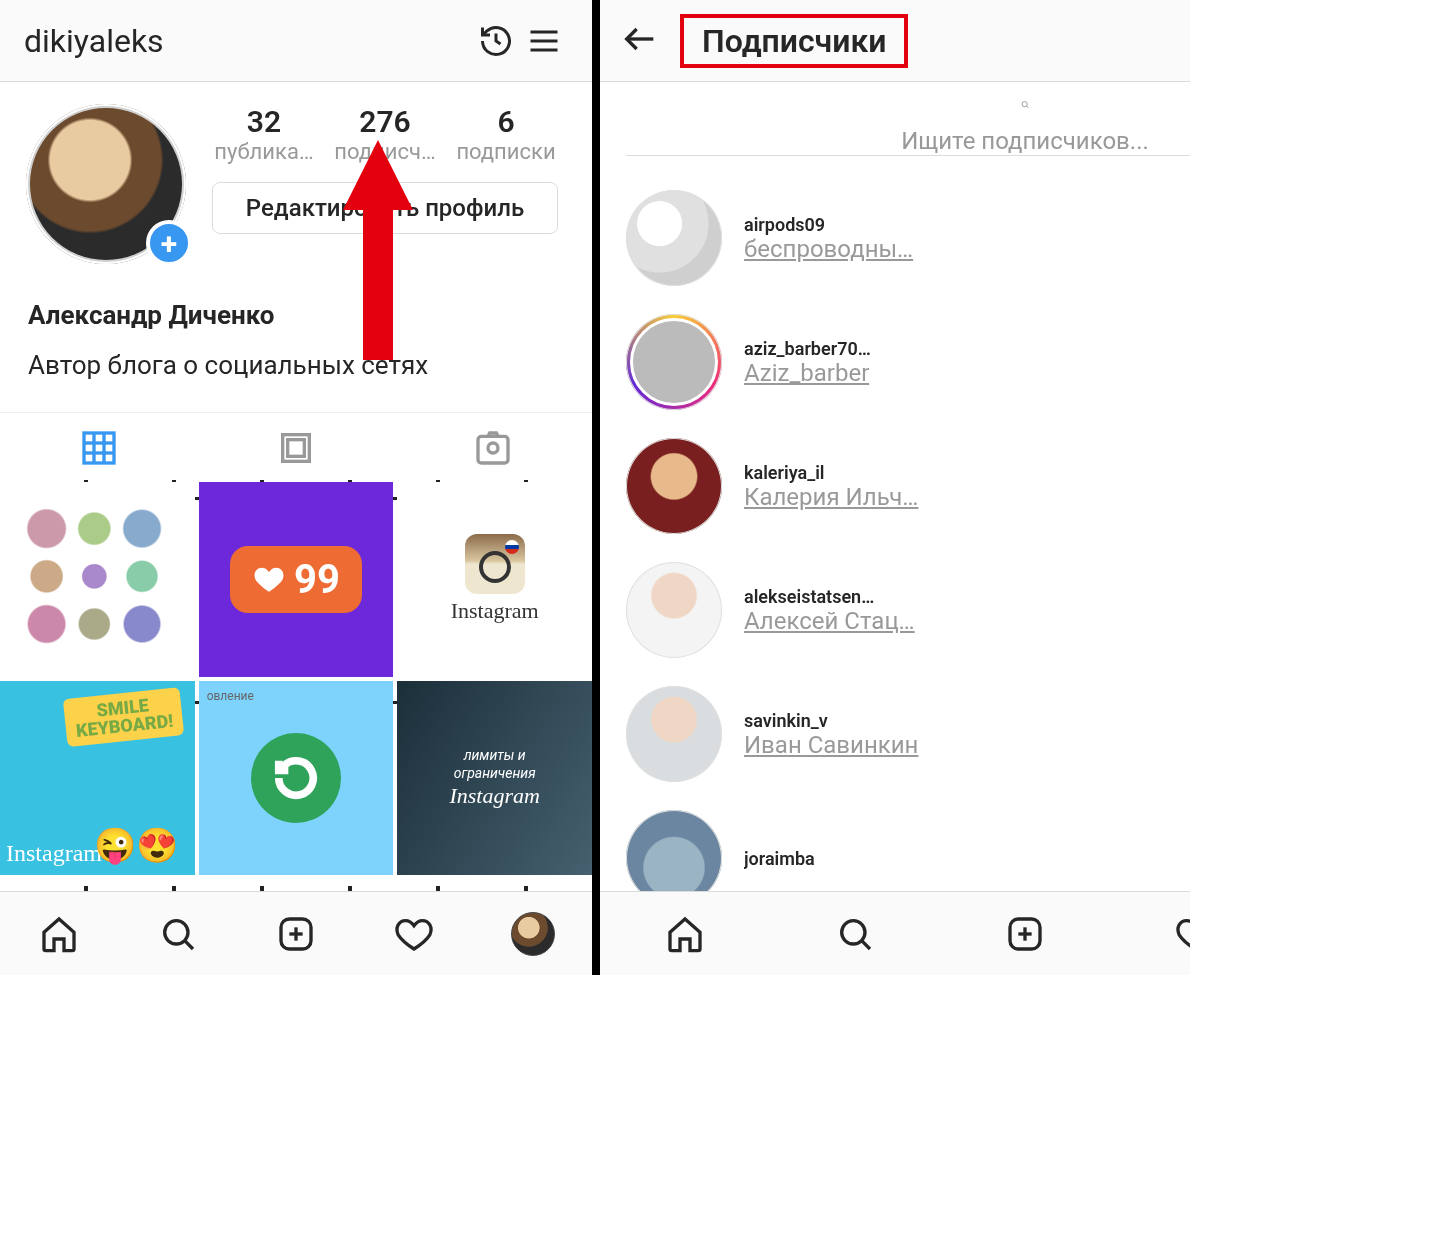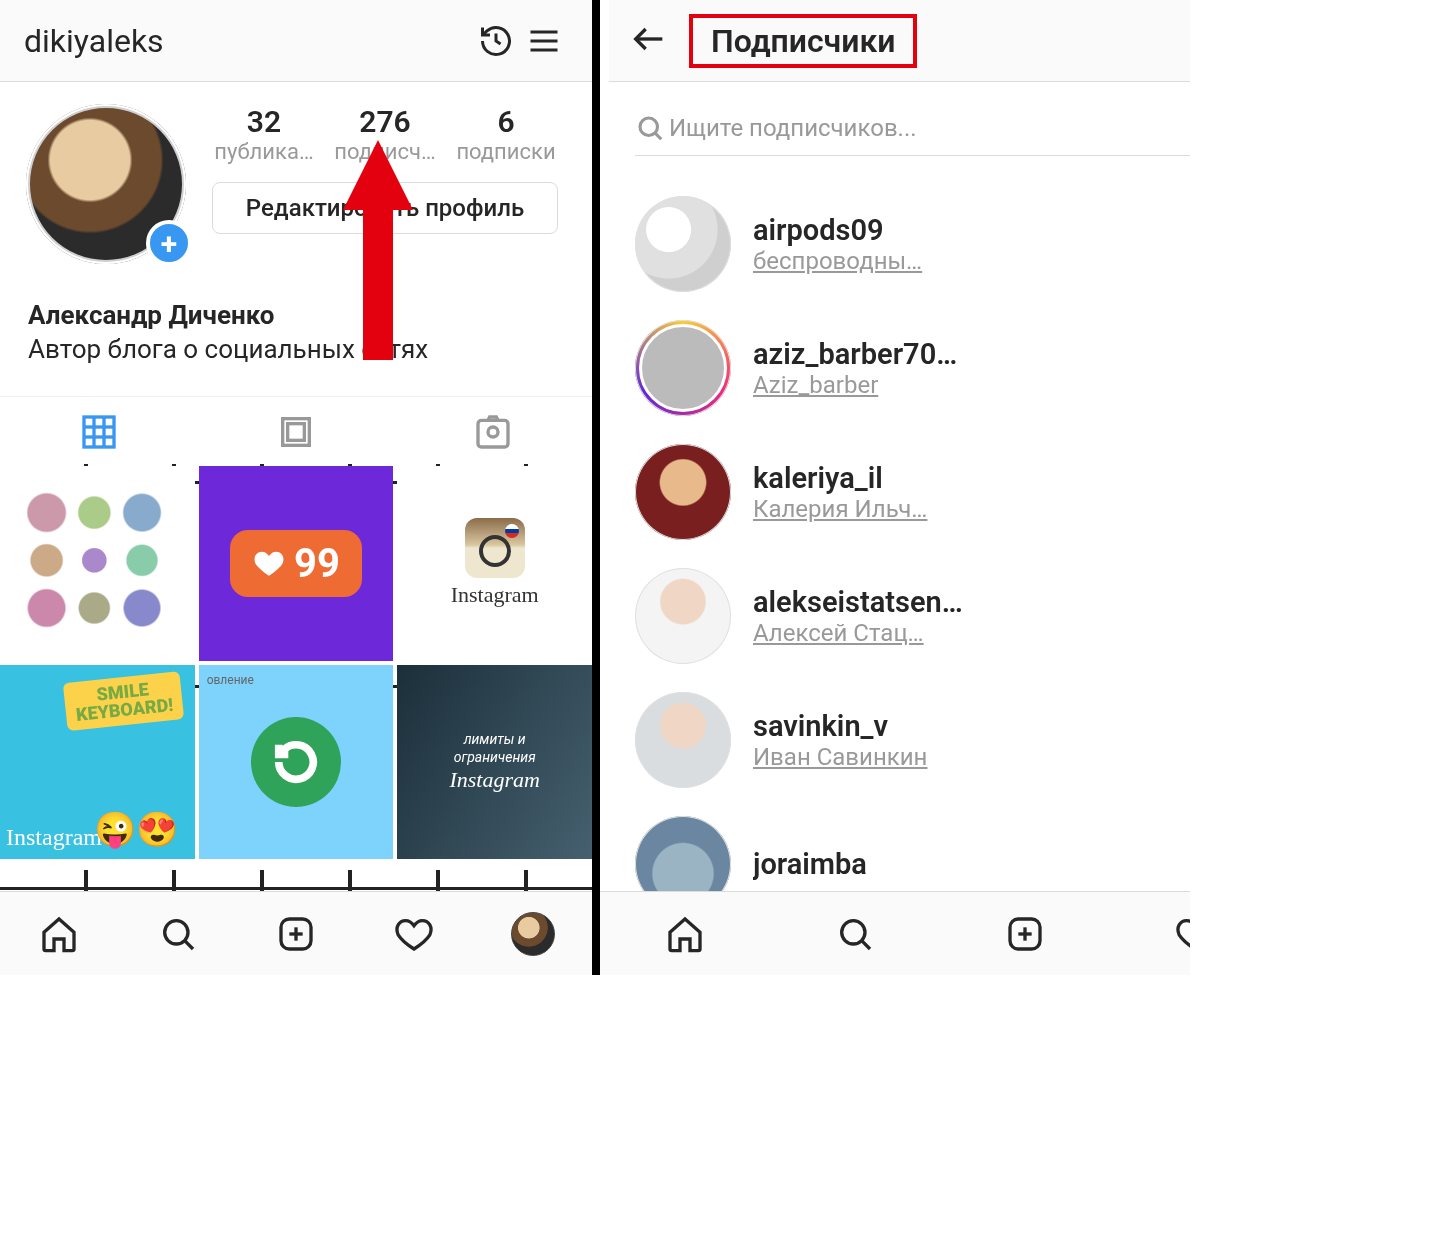--- a/index.html
+++ b/index.html
@@ -1,41 +1,41 @@
 <!DOCTYPE html>
 <html><head>
 <meta charset="utf-8">
 <style>
   * { box-sizing: border-box; margin: 0; padding: 0; font-family: -apple-system, "Segoe UI", Roboto, Arial, sans-serif; }
   body { background: #fff; }
   .wrap { display: flex; width: 1450px; height: 975px; }
   .pane { position: relative; background: #fff; overflow: hidden; }
   .pane-left { width: 600px; border-right: 8px solid #000; }
-  .pane-right { flex: 1; padding-left: 9px; }
+  .pane-right { flex: 1; }
 
   
   .l-header { height: 82px; background: #fafafa; border-bottom: 1px solid #dbdbdb; display: flex; align-items: center; padding: 0 24px; }
   .l-username { font-size: 32px; color: #262626; font-weight: 400; display: flex; align-items: center; gap: 8px; }
   .l-header-spacer { flex: 1; }
   .hdr-icon { width: 48px; height: 48px; display: flex; align-items: center; justify-content: center; color: #262626; }
   .hdr-icon svg { width: 36px; height: 36px; stroke: #262626; fill: none; stroke-width: 2; }
 
   .profile-row { display: flex; padding: 22px 26px 0 26px; }
   .avatar-wrap { position: relative; width: 168px; height: 168px; }
   .avatar-big { width: 160px; height: 160px; border-radius: 50%; background: radial-gradient(circle at 40% 35%, #e8cba0 0 28%, #6b4a2e 30% 50%, #2b2b2b 52% 100%); box-shadow: inset 0 0 0 2px #fff, inset 0 0 0 4px #cfcfcf; }
   .avatar-plus { position: absolute; right: 2px; bottom: 6px; width: 46px; height: 46px; border-radius: 50%; background: #3897f0; border: 4px solid #fff; display: flex; align-items: center; justify-content: center; color: #fff; font-size: 30px; font-weight: 700; }
 
   .stats-col { flex: 1; padding-left: 10px; }
   .stats-row { display: flex; justify-content: space-around; text-align: center; }
   .stat-num { font-size: 30px; font-weight: 600; color: #262626; }
   .stat-lbl { font-size: 22px; color: #999; max-width: 120px; overflow: hidden; text-overflow: ellipsis; white-space: nowrap; margin: 0 auto; }
   .edit-btn { margin: 18px 8px 0 8px; height: 52px; border: 1.5px solid #dbdbdb; border-radius: 8px; background: #fff; font-size: 24px; color: #262626; font-weight: 500; display: flex; align-items: center; justify-content: center; }
 
   .bio { padding: 28px 28px 0 28px; }
-  .bio-name { font-size: 26px; font-weight: 700; color: #262626; margin-bottom: 4px; }
+  .bio-name { font-size: 26px; font-weight: 700; color: #262626; margin-bottom: 20px; }
   .bio-desc { font-size: 26px; color: #262626; white-space: nowrap; overflow: hidden; }
   .bio-link { font-size: 26px; color: #003569; margin-top: 4px; }
 
   .tabs-row { margin-top: 32px; height: 70px; border-top: 1px solid #efefef; display: flex; }
   .tab { flex: 1; display: flex; align-items: center; justify-content: center; }
   .tab svg { width: 40px; height: 40px; stroke: #999; fill: none; stroke-width: 2; }
   .tab.active svg { stroke: #3897f0; }
 
   .feed-grid { position: relative; display: grid; grid-template-columns: repeat(3, 1fr); gap: 4px; padding: 0; }
   .tile { aspect-ratio: 1/1; display: flex; align-items: center; justify-content: center; font-size: 18px; color: #555; position: relative; overflow: hidden; }
@@ -79,31 +79,31 @@
   
   .arrow { position:absolute; left:343px; top:140px; width:70px; height:220px; pointer-events:none; }
   .arrow svg { width:100%; height:100%; }
 
   
   .r-header { height: 82px; background: #fafafa; border-bottom: 1px solid #dbdbdb; display: flex; align-items: center; padding: 0 20px; gap: 20px; }
   .r-header svg { width: 40px; height: 40px; stroke:#262626; fill:none; stroke-width:2; }
   .r-title-box { border: 4px solid #e3000f; padding: 4px 18px; }
   .r-title { font-size: 32px; font-weight: 600; color: #262626; }
 
-  .search-row { margin: 18px 26px 14px 26px; height: 56px; border-bottom: 1px solid #dbdbdb; display: flex; align-items: center; gap: 4px; color:#999; }
+  .search-row { margin: 18px 26px 8px 26px; height: 56px; border-bottom: 1px solid #dbdbdb; display: flex; align-items: center; gap: 18px; color:#999;flex-direction:column; }
   .search-row svg { width:30px; height:30px; stroke:#999; fill:none; stroke-width:2.5; }
   .search-ph { font-size: 24px; color:#999; }
 
   .flist { padding: 12px 0 0 0; }
   .frow { display:flex; align-items:center; padding: 14px 26px; gap: 22px; }
   .fav { width: 96px; height: 96px; border-radius:50%; flex-shrink:0; background:#ccc center/cover; box-shadow: inset 0 0 0 1px #e0e0e0; }
   .fav.story { padding:4px; background: conic-gradient(#f9ce34,#ee2a7b,#6228d7,#f9ce34); }
   .fav.story .inner { width:100%; height:100%; border-radius:50%; background:#bbb; border:3px solid #fff; }
   .ftext { flex:1; min-width:0; }
-  .fuser { font-size: 29px; font-weight:600; color:#262626; white-space:nowrap; overflow:hidden; text-overflow:ellipsis; }
+  .fuser { font-size: 18px; font-weight:600; color:#262626; white-space:nowrap; overflow:hidden; text-overflow:ellipsis; }
   .fsub  { font-size: 24px; color:#999; white-space:nowrap; overflow:hidden; text-overflow:ellipsis;text-decoration:underline; }
   .fbtn { background:#3897f0; color:#fff; border:none; border-radius:6px; font-size:22px; font-weight:500; padding: 12px 18px; flex-shrink:0; }
   .fmore { width:36px; display:flex; align-items:center; justify-content:center; color:#999; font-size:26px; flex-shrink:0; }
 
   
   .av0 { background: radial-gradient(circle at 35% 35%, #fff 0 25%, #e0e0e0 26% 55%, #cfcfcf 56% 100%); }
   .av2 { background: linear-gradient(160deg,#7ec8d8 40%,#e8b98a 41%); }
   .av3 { background: radial-gradient(circle at 50% 40%, #e8b98a 0 30%, #7a1f1f 32% 100%); }
   .av4 { background: radial-gradient(circle at 50% 35%, #f0d7c5 0 28%, #f4f4f4 30% 100%); }
   .av5 { background: radial-gradient(circle at 50% 35%, #f0d7c5 0 28%, #d9dde0 30% 100%); }

